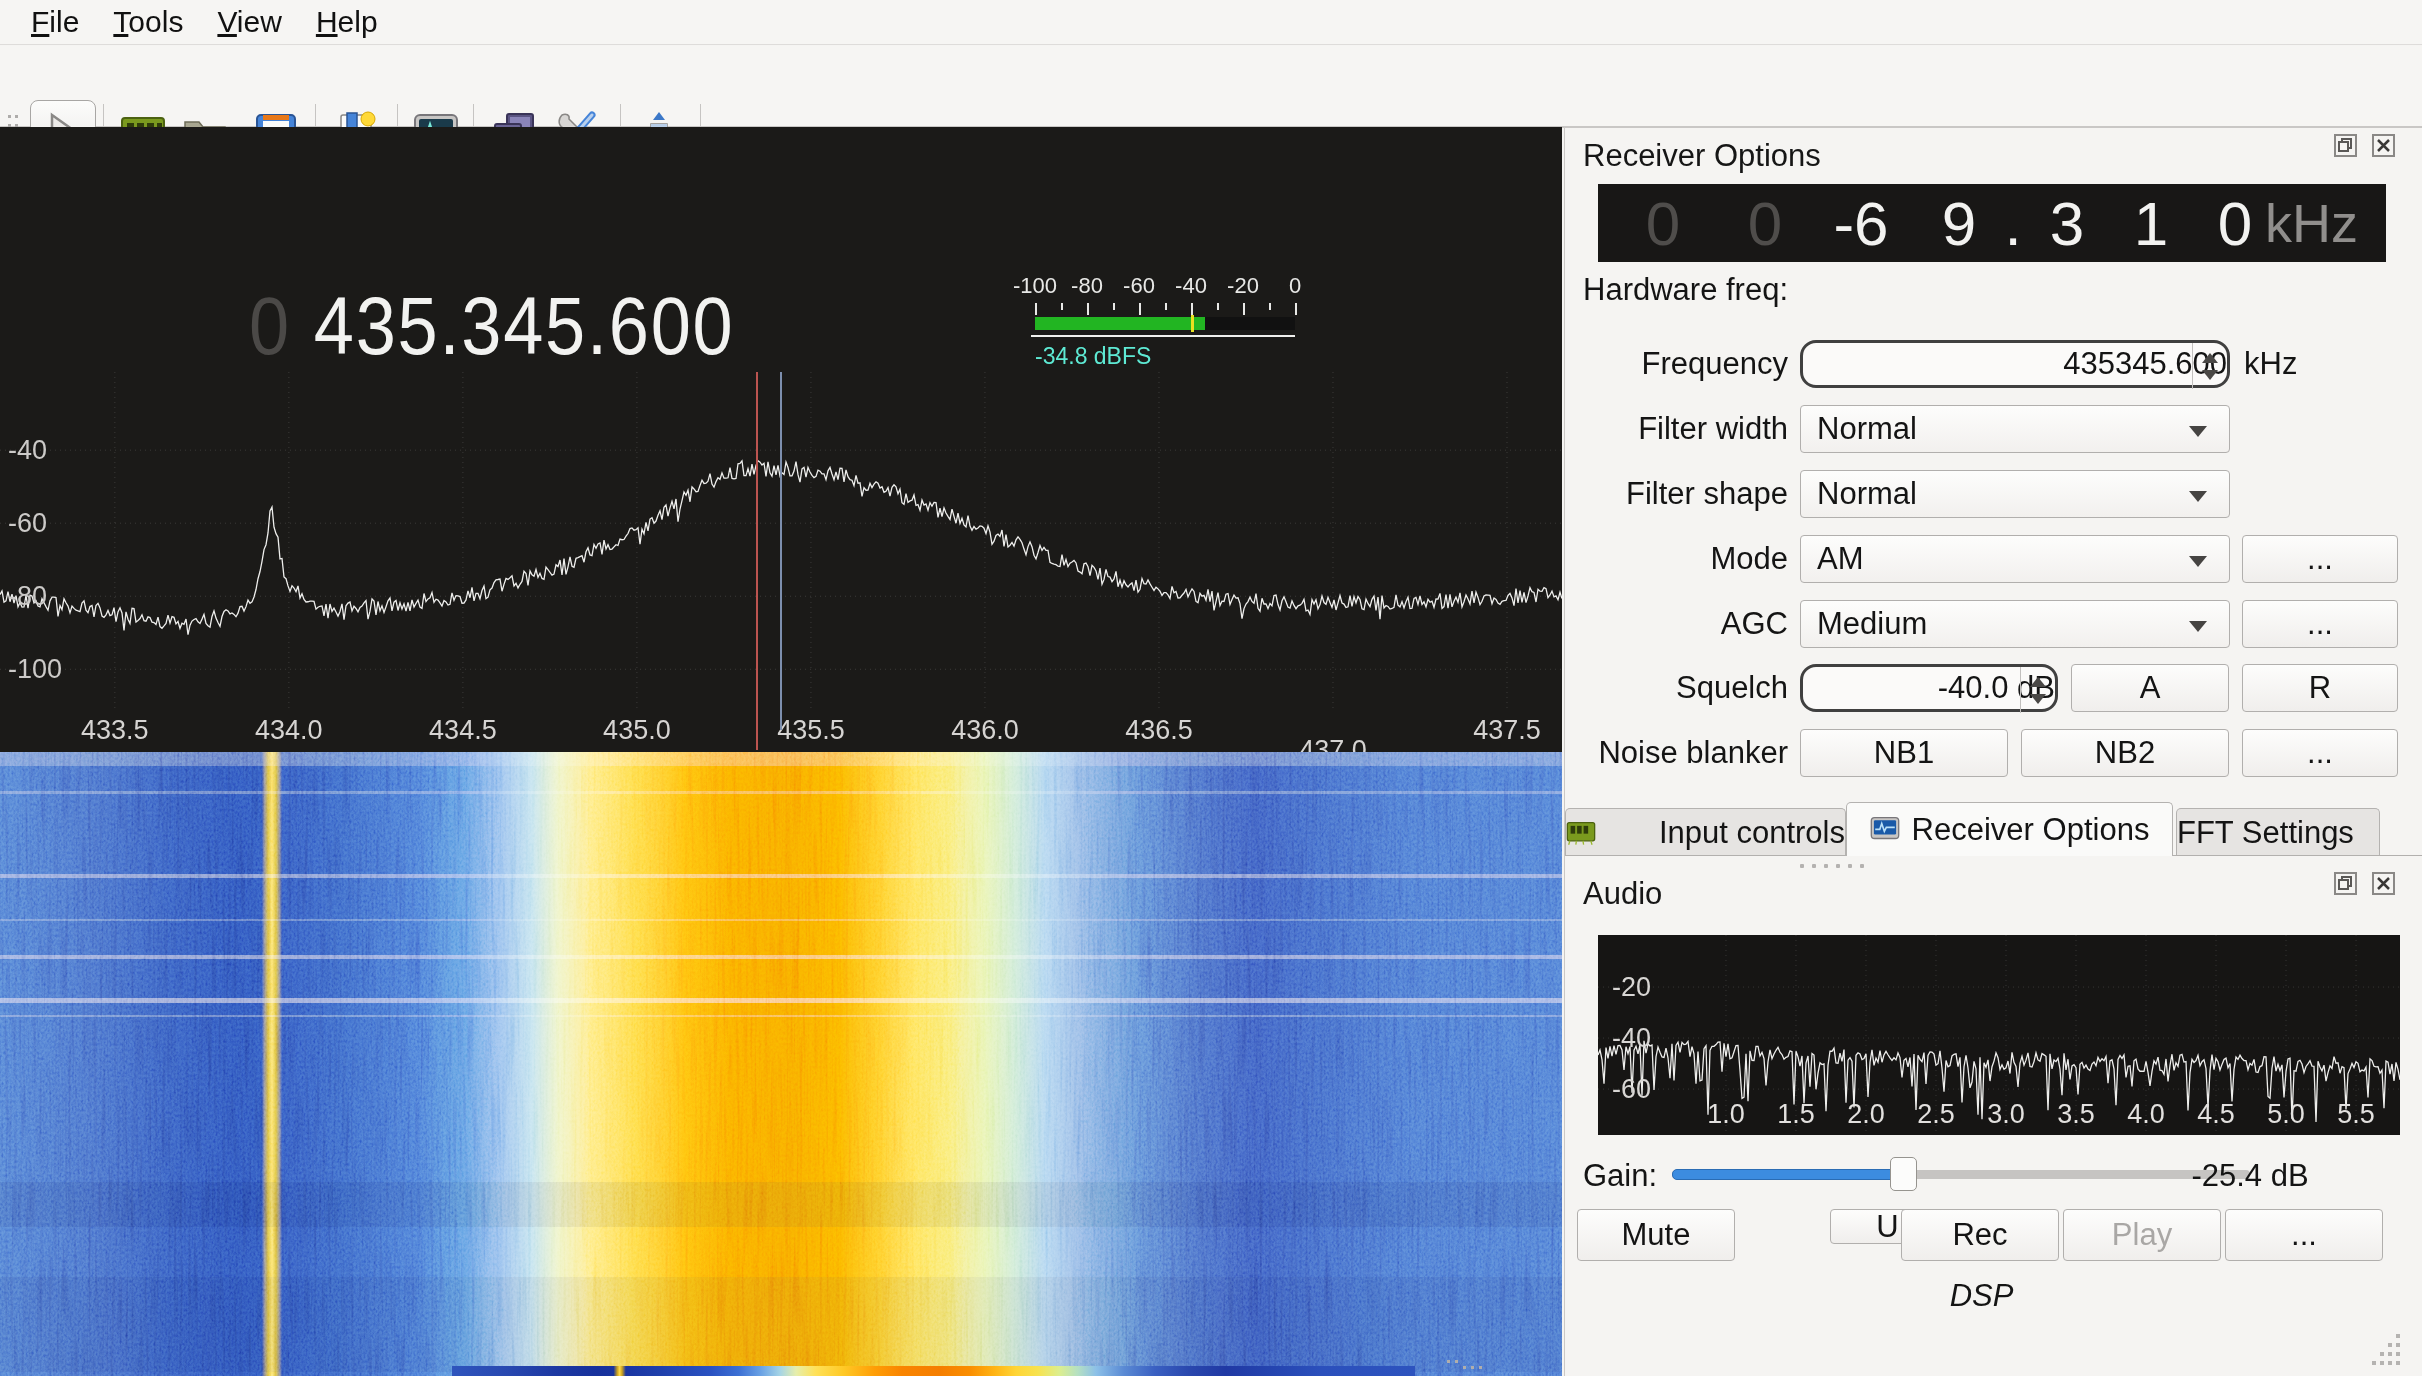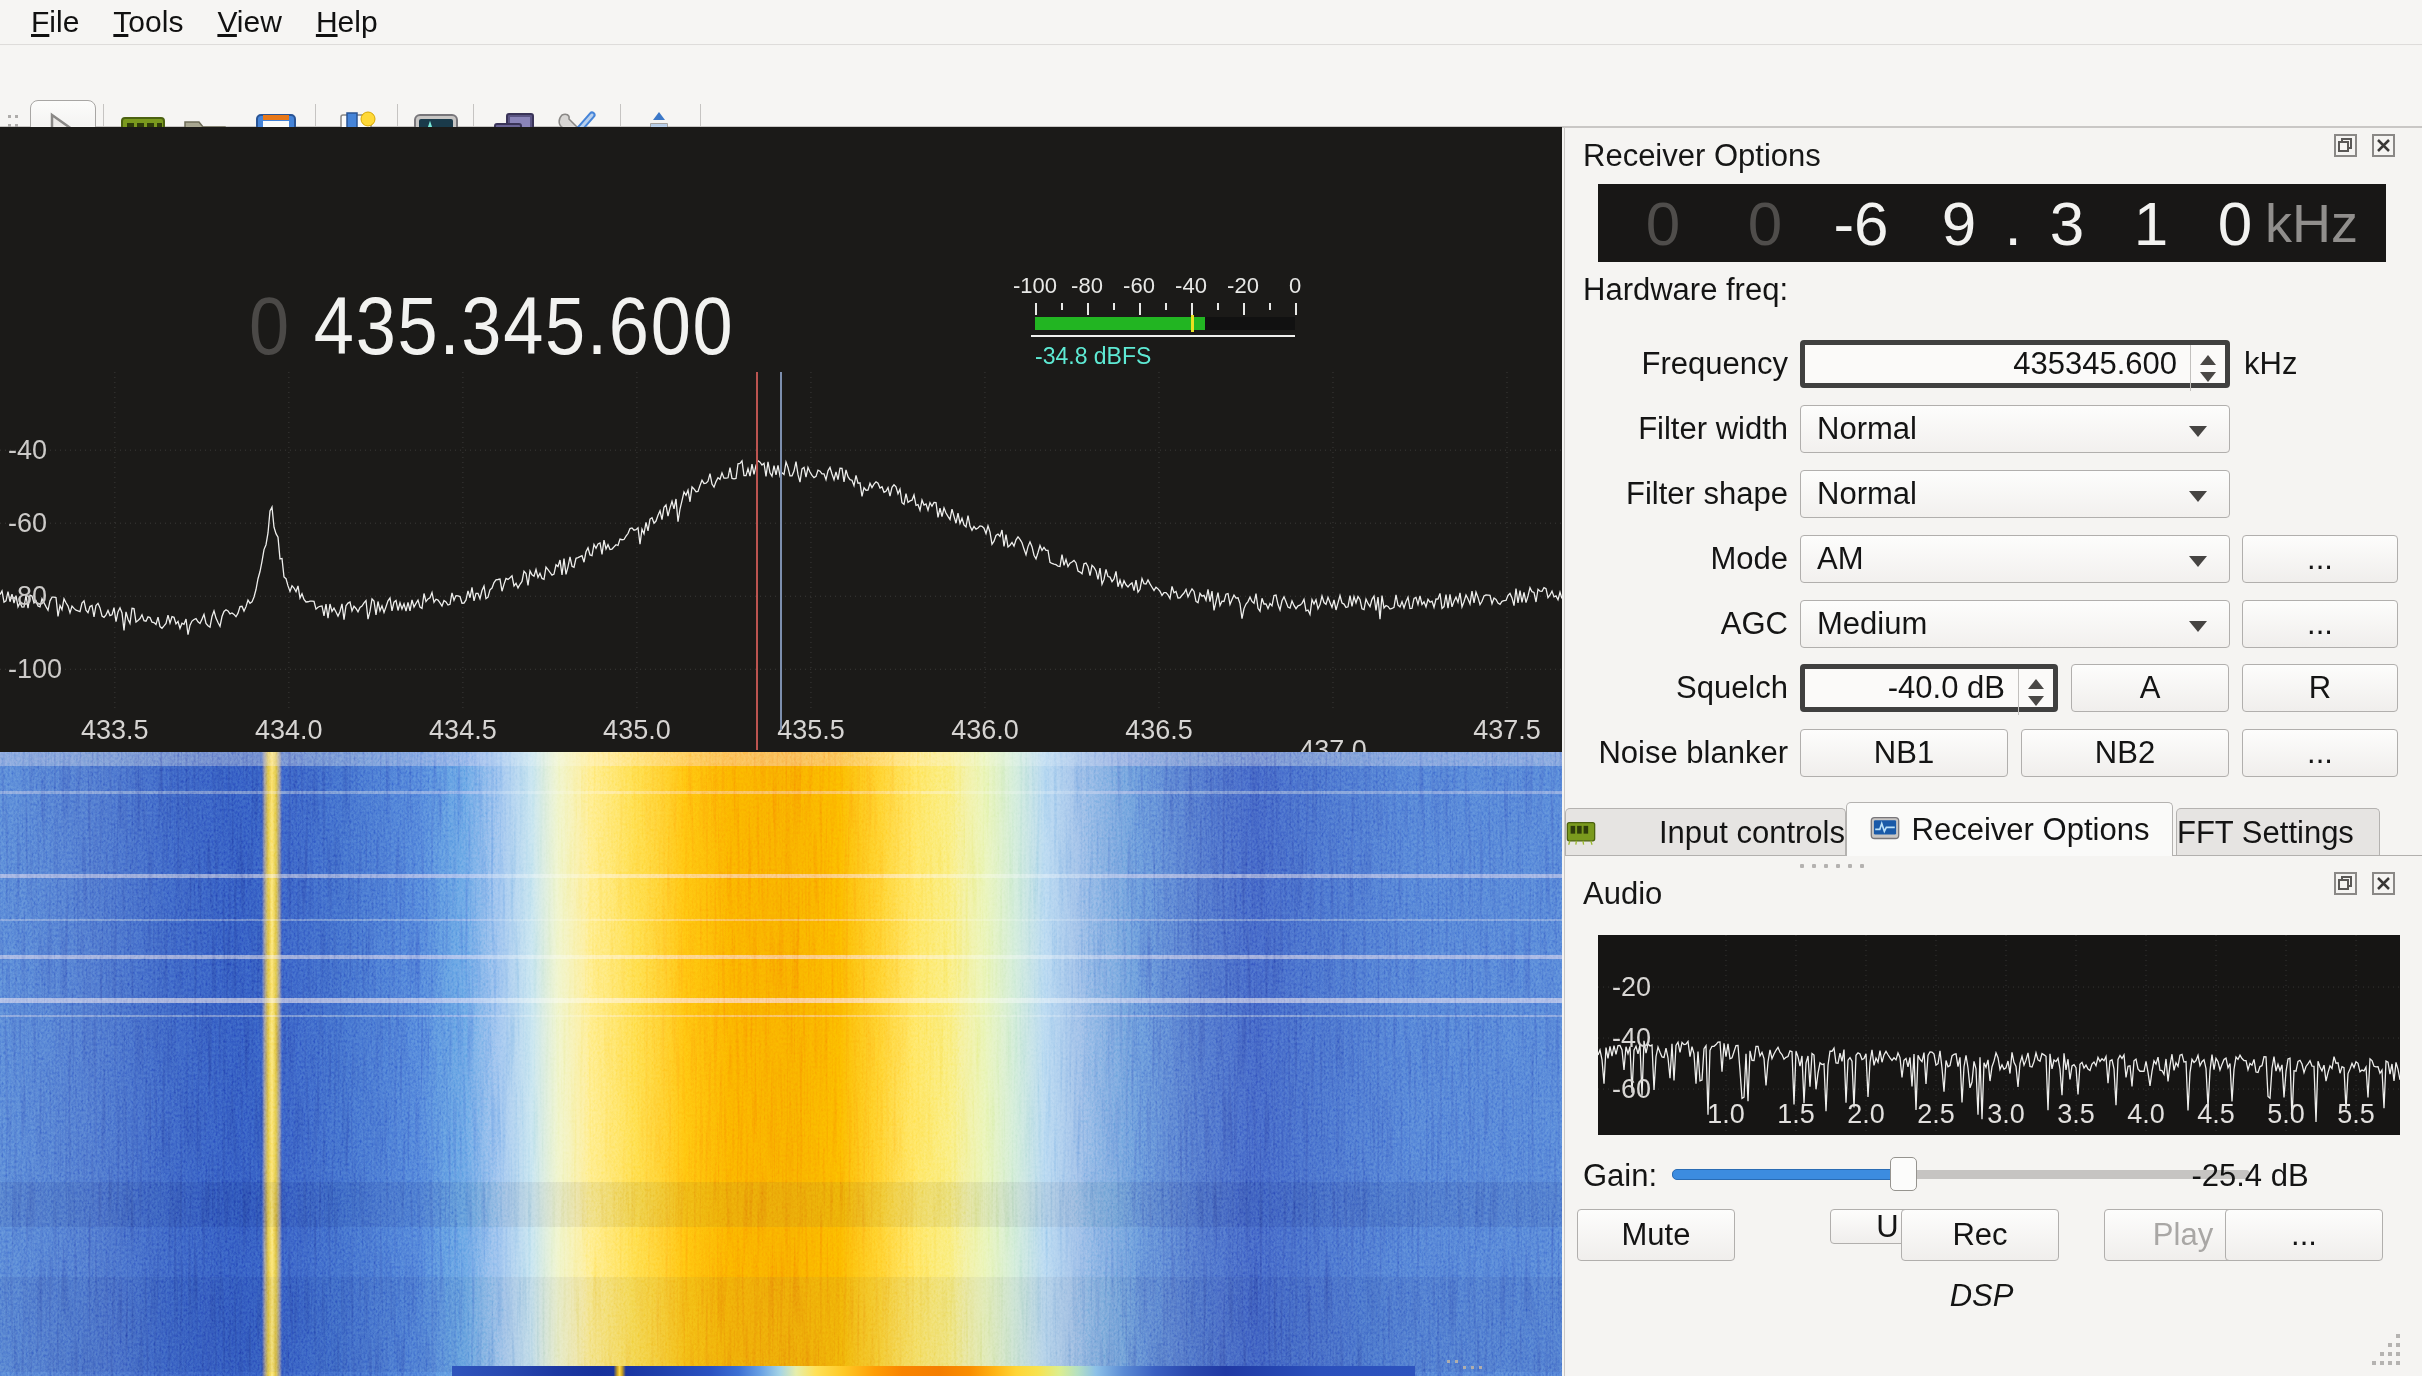--- a/index.html
+++ b/index.html
@@ -59,26 +59,26 @@
   #lcd{left:1598px;top:184px;width:788px;height:78px;background:#181716;display:flex;align-items:center;
        padding:0 28px 0 36px;box-sizing:border-box;}
   .lcd-d{width:58px;text-align:center;font-size:62px;color:#f2f2f0;}
   .lcd-dim{color:#4f4d4b;}
   #lcd-unit{margin-left:auto;font-size:54px;color:#908e8c;}
 
   .fld-label{position:absolute;left:1565px;width:223px;text-align:right;font-size:31px;line-height:48px;color:#141414;}
   .btn{position:absolute;height:48px;box-sizing:border-box;border:1px solid #b1afad;border-radius:4px;
        background:linear-gradient(#fdfdfc,#f0eeec);font-size:31px;color:#141414;
        display:flex;align-items:center;justify-content:center;}
-  .btn.disabled{color:#a9a7a5;margin-left:41px;}
+  .btn.disabled{color:#a9a7a5;}
   .combo{position:absolute;height:48px;box-sizing:border-box;border:1px solid #b1afad;border-radius:4px;
        background:linear-gradient(#fdfdfc,#f2f0ee);font-size:31px;display:flex;align-items:center;padding-left:16px;}
   .combo::after{content:"";position:absolute;right:22px;top:20px;border:9px solid transparent;border-top:11px solid #464442;}
-  .spin{position:absolute;height:48px;box-sizing:border-box;border:5px solid #404040;border-radius:4px;
-       background:#fbfaf9;font-size:31px;display:flex;align-items:center;justify-content:flex-end;padding-right:48px;}
+  .spin{position:absolute;height:48px;box-sizing:border-box;border:3px solid #404040;border-radius:16px;
+       background:#fbfaf9;font-size:31px;display:flex;align-items:center;justify-content:flex-end;}
   .spin-arrows{position:absolute;right:0;top:0;width:34px;height:46px;border-left:1px solid #c2c0be;
        display:flex;flex-direction:column;align-items:center;justify-content:center;gap:7px;}
   .arr-up{width:0;height:0;border:8px solid transparent;border-bottom:10px solid #4a4846;}
   .arr-dn{width:0;height:0;border:8px solid transparent;border-top:10px solid #4a4846;}
   .unit{position:absolute;font-size:31px;line-height:48px;}
 
   
   .tab{position:absolute;box-sizing:border-box;border:1px solid #b4b2b0;border-bottom:none;
        border-radius:5px 5px 0 0;display:flex;align-items:center;justify-content:center;gap:12px;font-size:31px;}
   .tab.active{top:802px;height:54px;background:#fafaf9;z-index:2;}

